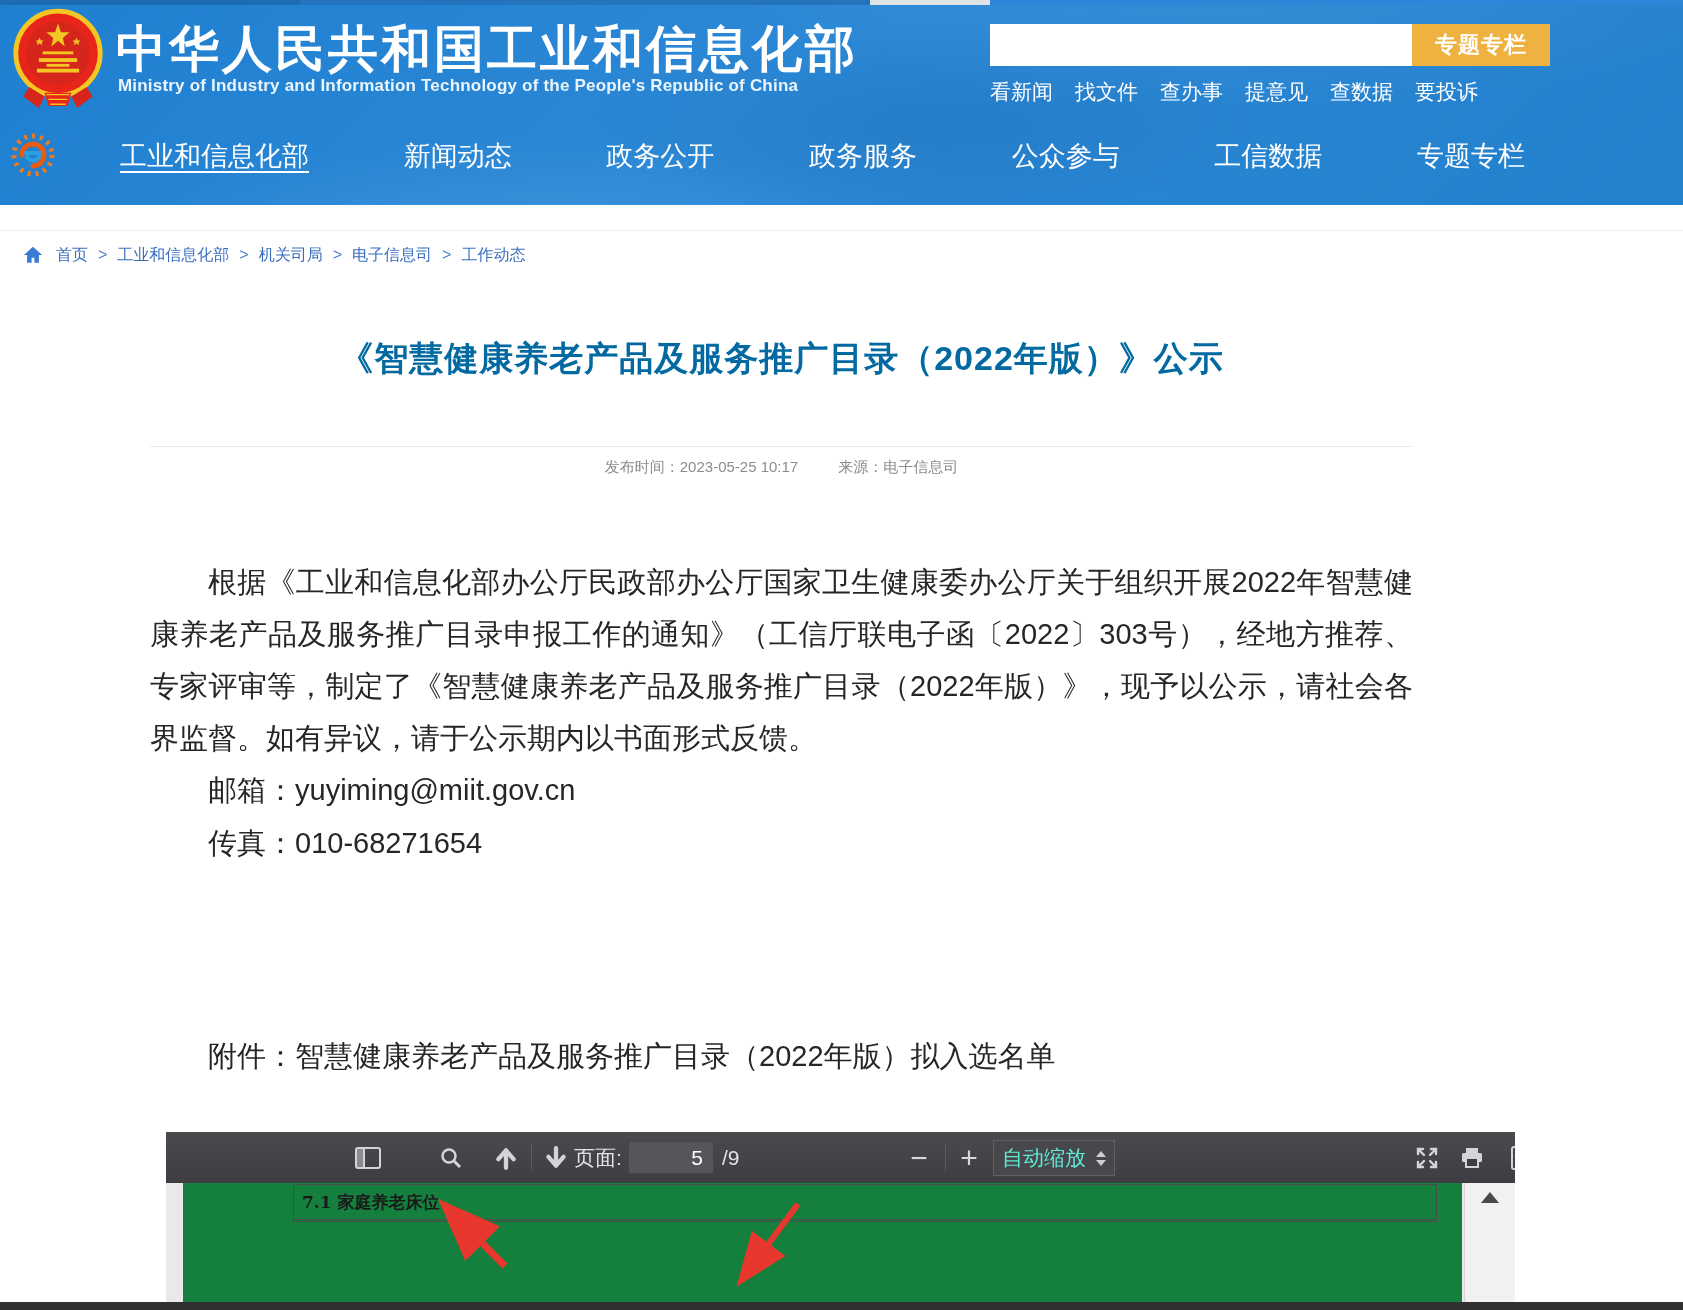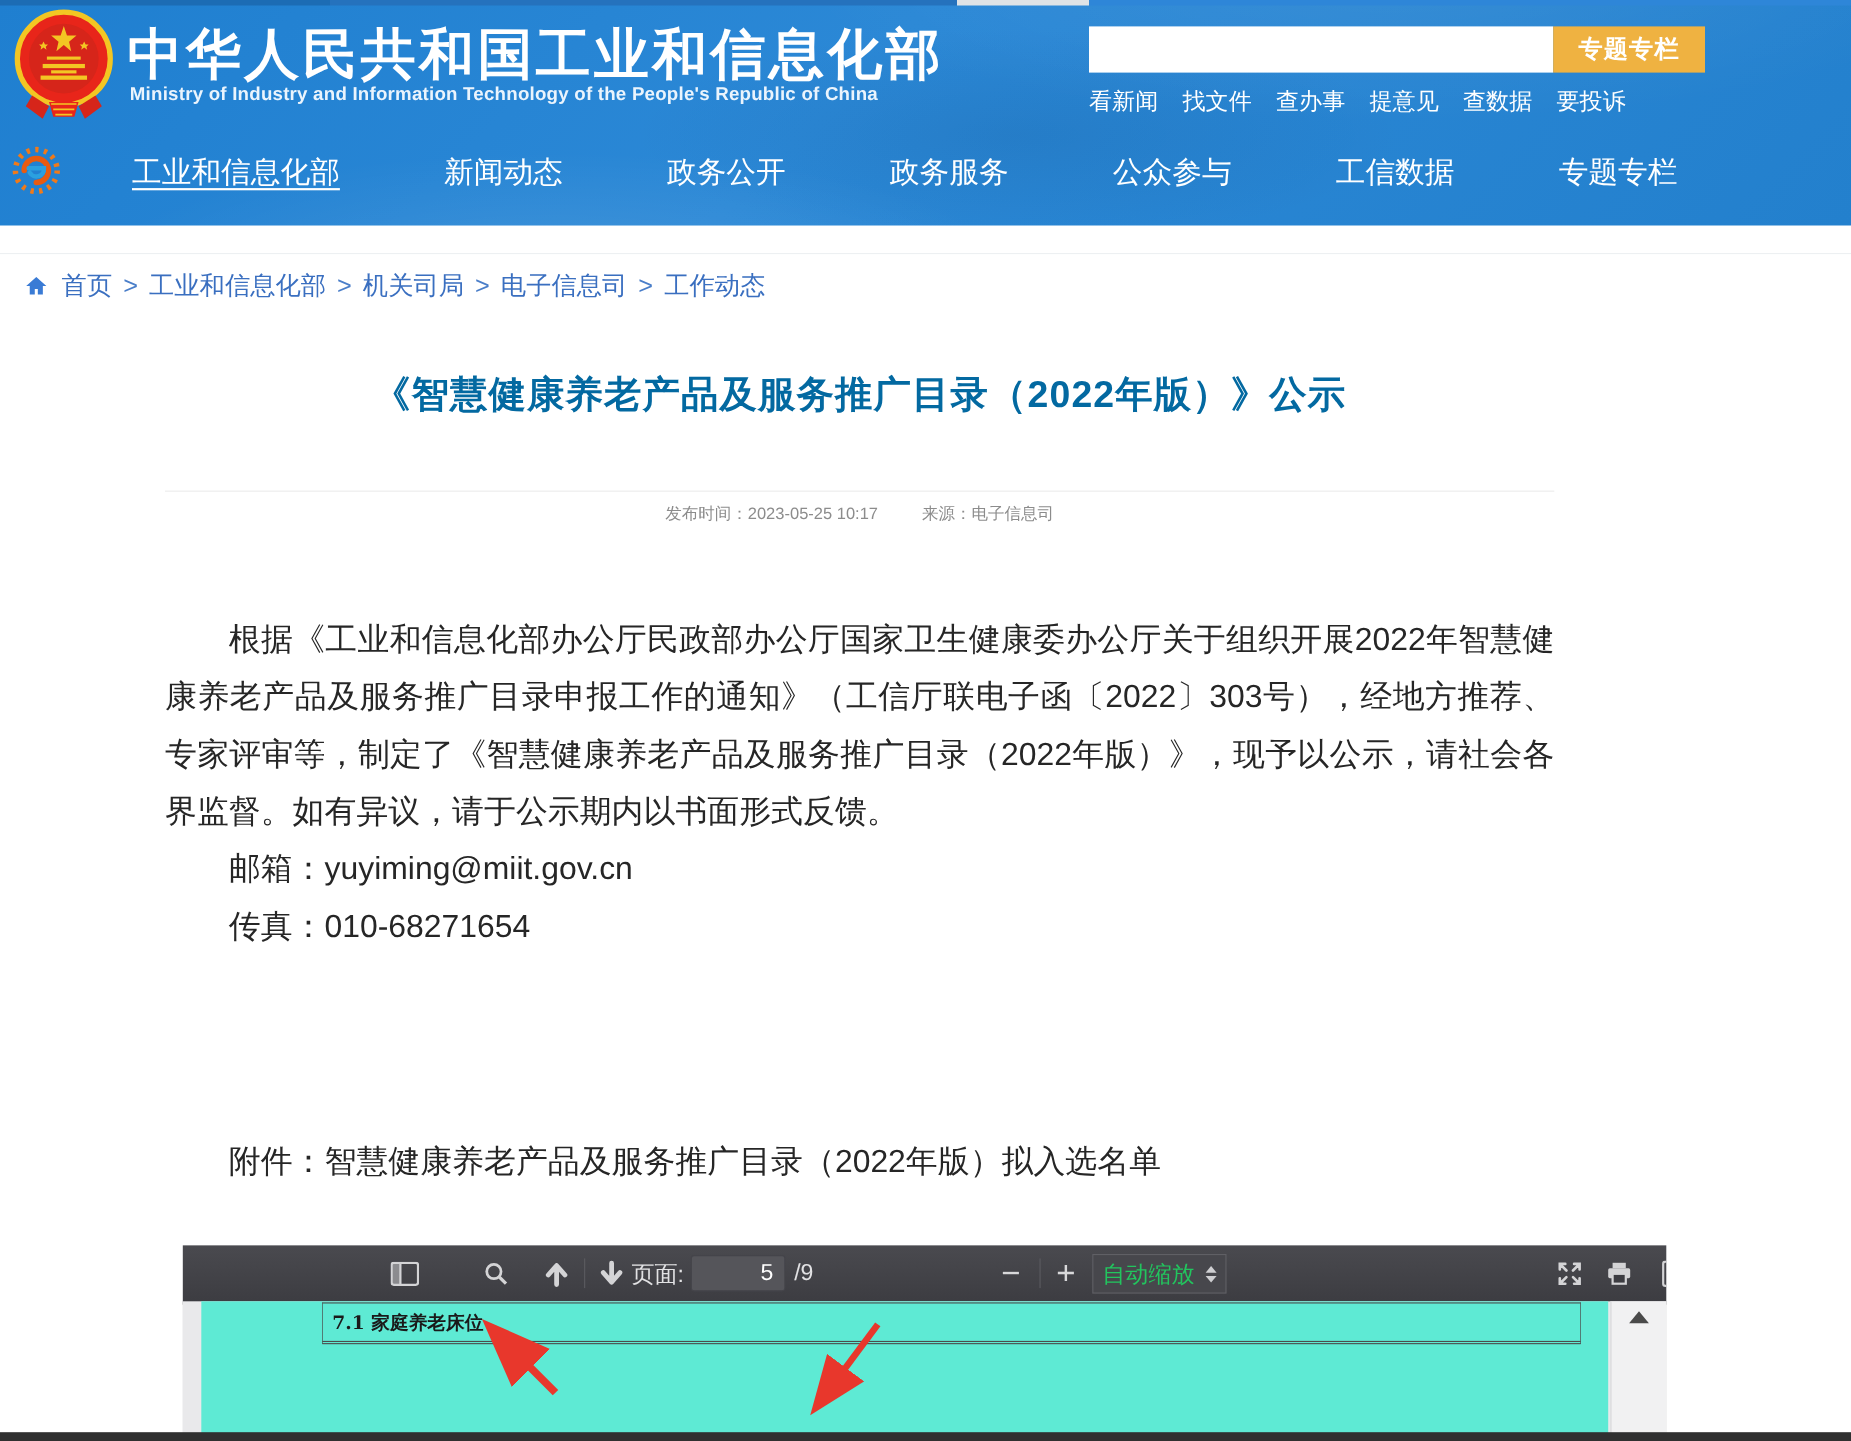--- a/index.html
+++ b/index.html
@@ -30,21 +30,21 @@
   .quick-links span { color:#fff; font-size:21px; cursor:pointer; white-space:nowrap; }
 
   .main-nav { position:absolute; left:120px; top:138px; width:1405px; display:flex; justify-content:space-between; align-items:center; }
   .main-nav .nav-item { color:#fff; font-size:27px; cursor:pointer; white-space:nowrap; }
   .main-nav .nav-item.active { text-decoration:underline; text-underline-offset:6px; }
   .gov-logo { position:absolute; left:10px; top:132px; width:46px; height:46px; }
 
   
   .bc-rule { position:absolute; left:0; top:230px; width:1683px; height:1px; background:#edf0f2; }
   .breadcrumb { position:absolute; left:22px; top:244px; display:flex; align-items:center; gap:10px;
-    font-size:23px; color:#3a6fc0; }
+    font-size:16px; color:#3a6fc0; }
   .breadcrumb a { color:#3a6fc0; text-decoration:none; cursor:pointer; white-space:nowrap; }
   .breadcrumb .sep { color:#4a7ec9; }
   .home-ic { width:22px; height:22px; margin-right:2px; }
 
   
   .art-title { position:absolute; left:150px; top:336px; width:1263px; text-align:center;
     font-size:34px; font-weight:bold; color:#0369a1; letter-spacing:1px; }
   .art-divider { position:absolute; left:150px; top:446px; width:1263px; height:1px; background:#ececec; }
   .art-meta { position:absolute; left:150px; top:458px; width:1263px; text-align:center;
     font-size:15px; color:#8c8c8c; }
@@ -66,28 +66,28 @@
     background:linear-gradient(180deg,#4a4a4f 0%,#3c3c41 100%); border-bottom:1px solid #28282c;
     color:#d4d4d6; }
   .tb { position:absolute; top:0; height:51px; display:flex; align-items:center; justify-content:center; cursor:pointer; }
   .tb svg { display:block; }
   .tb-sep { position:absolute; top:12px; width:1px; height:27px; background:#5b5b60; }
   .tb-label { position:absolute; top:0; height:51px; display:flex; align-items:center; font-size:21px; color:#e2e2e4; }
   .page-input { position:absolute; left:462px; top:9px; width:86px; height:33px; background:#55555a;
     border:1px solid #44444a; border-radius:3px; color:#fff; font-size:21px; text-align:right; padding-right:10px; outline:none; }
   .zoom-select { position:absolute; left:827px; top:8px; width:122px; height:36px; background:#47474c;
     border:1px solid #606065; display:flex; align-items:center; justify-content:space-between;
-    padding:1px 8px; color:#22c55e; font-size:21px; cursor:pointer; }
+    padding:1px 8px; color:#5eead4; font-size:21px; cursor:pointer; }
   .updown { display:flex; flex-direction:column; gap:3px; }
   .tri-up { width:0; height:0; border-left:5px solid transparent; border-right:5px solid transparent; border-bottom:6px solid #cfcfd2; }
   .tri-dn { width:0; height:0; border-left:5px solid transparent; border-right:5px solid transparent; border-top:6px solid #cfcfd2; }
   .signplus,.signminus { font-size:30px; color:#d8d8da; line-height:1; }
 
   .pdf-content { position:absolute; left:0; top:51px; width:1349px; height:127px; background:#e9e9eb; }
-  .pdf-page { position:absolute; left:17px; top:0; width:1279px; height:127px; background:#5eead4; overflow:hidden; }
+  .pdf-page { position:absolute; left:17px; top:0; width:1279px; height:127px; background:#15803d; overflow:hidden; }
   .pdf-scrollbar { position:absolute; right:0; top:0; width:51px; height:127px; background:#f1f1f2; border-left:1px solid #d6d6d8; }
   .scroll-up { position:absolute; left:16px; top:9px; width:0; height:0;
     border-left:9px solid transparent; border-right:9px solid transparent; border-bottom:11px solid #4a4a4a; }
 
   .doc { position:absolute; left:110px; top:1px; width:1144px; color:#1a1a1a;
     font-family:"DejaVu Serif","Liberation Serif",serif; }
   .doc-section { height:38px; border:1px solid #4c4c4c; border-bottom:3px double #4c4c4c;
     display:flex; align-items:center; padding-left:8px; font-size:17px; font-weight:bold; }
   .doc-table { width:100%; border-collapse:collapse; table-layout:fixed; }
   .doc-table td { border:1px solid #4c4c4c; border-top:none; text-align:center; font-size:16px; height:44px; }

